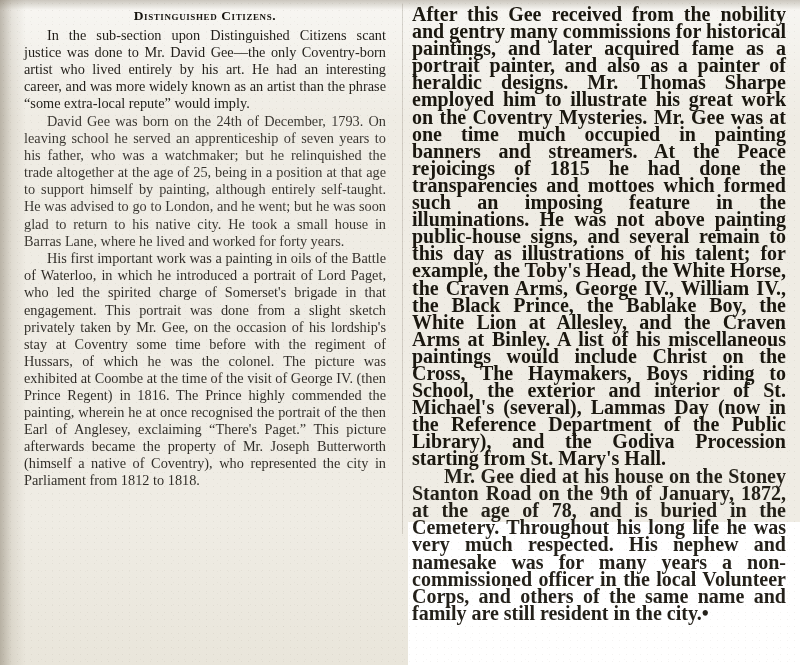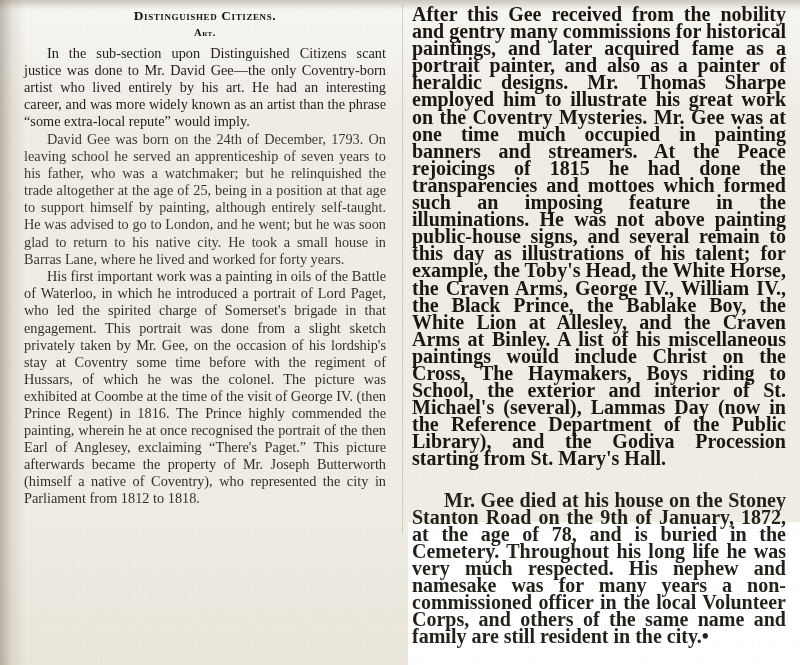--- a/index.html
+++ b/index.html
@@ -127,40 +127,39 @@
   }
   p.para + p.para { margin-top: 0.5px; }
 
   .col-right p.para {
     font-weight: bold;
     font-size: 20px;
     line-height: 17.1px;
     color: #141109;
     text-indent: 0;
   }
-  .col-right p.para.indent { text-indent: 1.6em; margin-top: 24px; }
+  .col-right p.para.indent { text-indent: 1.6em; }
 
   
   .fade-1 { opacity: 0.97; }
   .fade-2 { opacity: 0.90; }
   .fade-3 { opacity: 0.86; }
   .fade-4 { opacity: 0.93; }
 </style>
 </head>
 <body>
 
 <div class="page">
 
   <div class="right-white-block"></div>
 
   <div class="columns">
 
     <div class="col col-left">
       <div class="headline">Distinguished Citizens.</div>
-      <div class="subhead">Art.</div>
 
       <p class="para fade-1">In the sub-section upon Distinguished Citizens scant justice was done to Mr. David Gee—the only Coventry-born artist who lived entirely by his art. He had an interesting career, and was more widely known as an artist than the phrase “some extra-local repute” would imply.</p>
       <p class="para fade-3">David Gee was born on the 24th of December, 1793. On leaving school he served an apprenticeship of seven years to his father, who was a watchmaker; but he relinquished the trade altogether at the age of 25, being in a position at that age to support himself by painting, although entirely self-taught. He was advised to go to London, and he went; but he was soon glad to return to his native city. He took a small house in Barras Lane, where he lived and worked for forty years.</p>
       <p class="para fade-2">His first important work was a painting in oils of the Battle of Waterloo, in which he introduced a portrait of Lord Paget, who led the spirited charge of Somerset's brigade in that engagement. This portrait was done from a slight sketch privately taken by Mr. Gee, on the occasion of his lordship's stay at Coventry some time before with the regiment of Hussars, of which he was the colonel. The picture was exhibited at Coombe at the time of the visit of George IV. (then Prince Regent) in 1816. The Prince highly commended the painting, wherein he at once recognised the portrait of the then Earl of Anglesey, exclaiming “There's Paget.” This picture afterwards became the property of Mr. Joseph Butterworth (himself a native of Coventry), who represented the city in Parliament from 1812 to 1818.</p>
     </div>
 
     <div class="col col-right">
       <p class="para fade-1">After this Gee received from the nobility and gentry many commissions for historical paintings, and later acquired fame as a portrait painter, and also as a painter of heraldic designs. Mr. Thomas Sharpe employed him to illustrate his great work on the Coventry Mysteries. Mr. Gee was at one time much occupied in painting banners and streamers. At the Peace rejoicings of 1815 he had done the transparencies and mottoes which formed such an imposing feature in the illuminations. He was not above painting public-house signs, and several remain to this day as illustrations of his talent; for example, the Toby's Head, the White Horse, the Craven Arms, George IV., William IV., the Black Prince, the Bablake Boy, the White Lion at Allesley, and the Craven Arms at Binley. A list of his miscellaneous paintings would include Christ on the Cross, The Haymakers, Boys riding to School, the exterior and interior of St. Michael's (several), Lammas Day (now in the Reference Department of the Public Library), and the Godiva Procession starting from St. Mary's Hall.</p>
       <p class="para indent fade-4">Mr. Gee died at his house on the Stoney Stanton Road on the 9th of January, 1872, at the age of 78, and is buried in the Cemetery. Throughout his long life he was very much respected. His nephew and namesake was for many years a non-commissioned officer in the local Volunteer Corps, and others of the same name and family are still resident in the city.•</p>
     </div>

